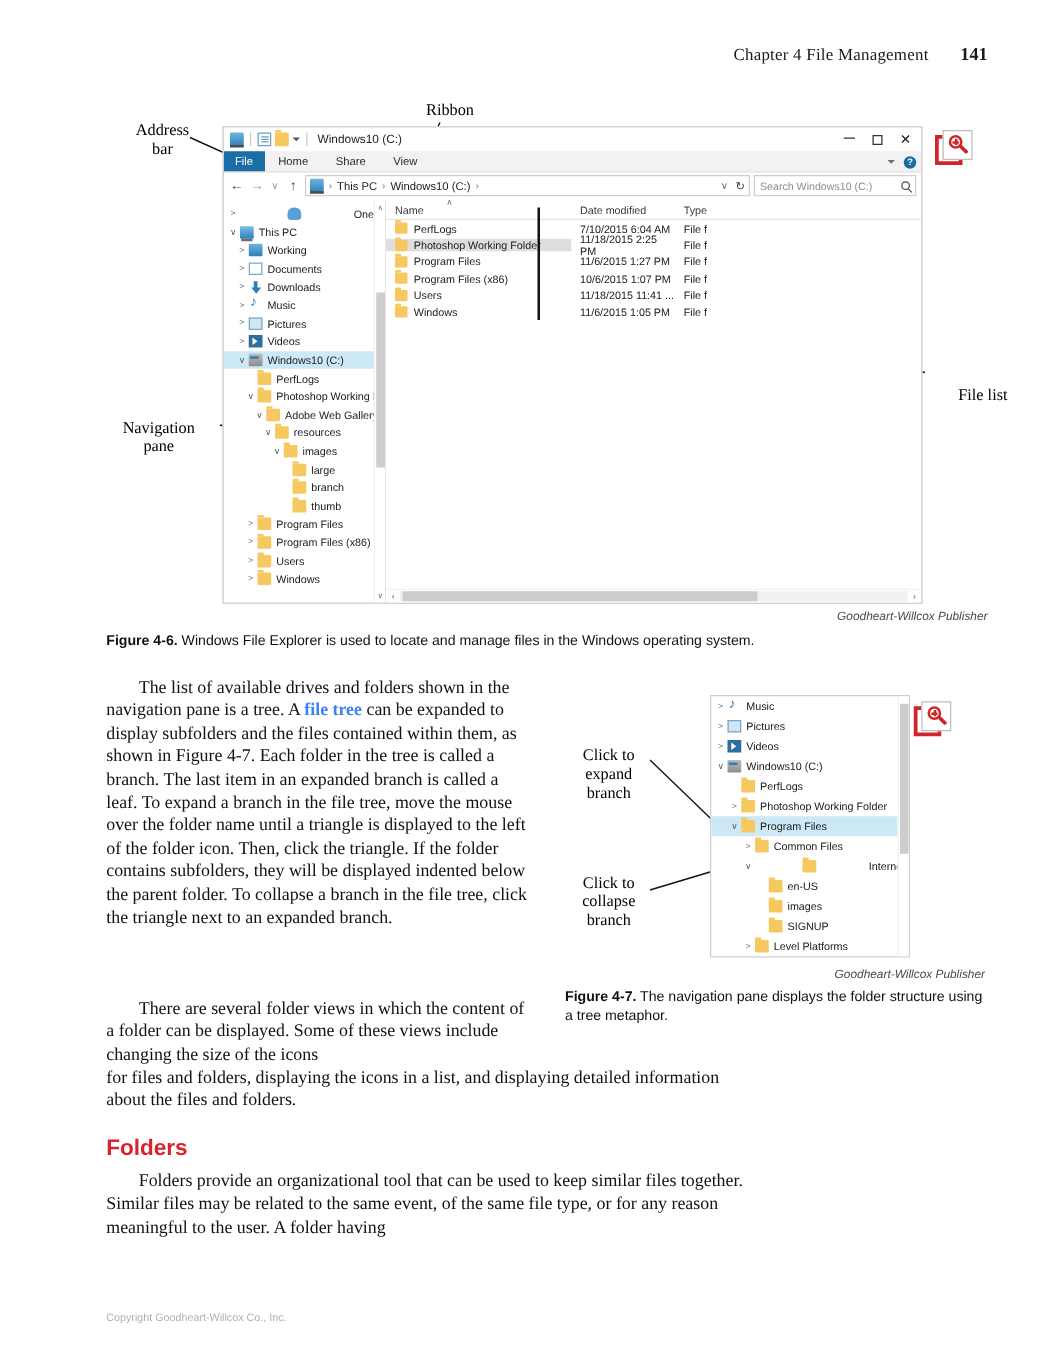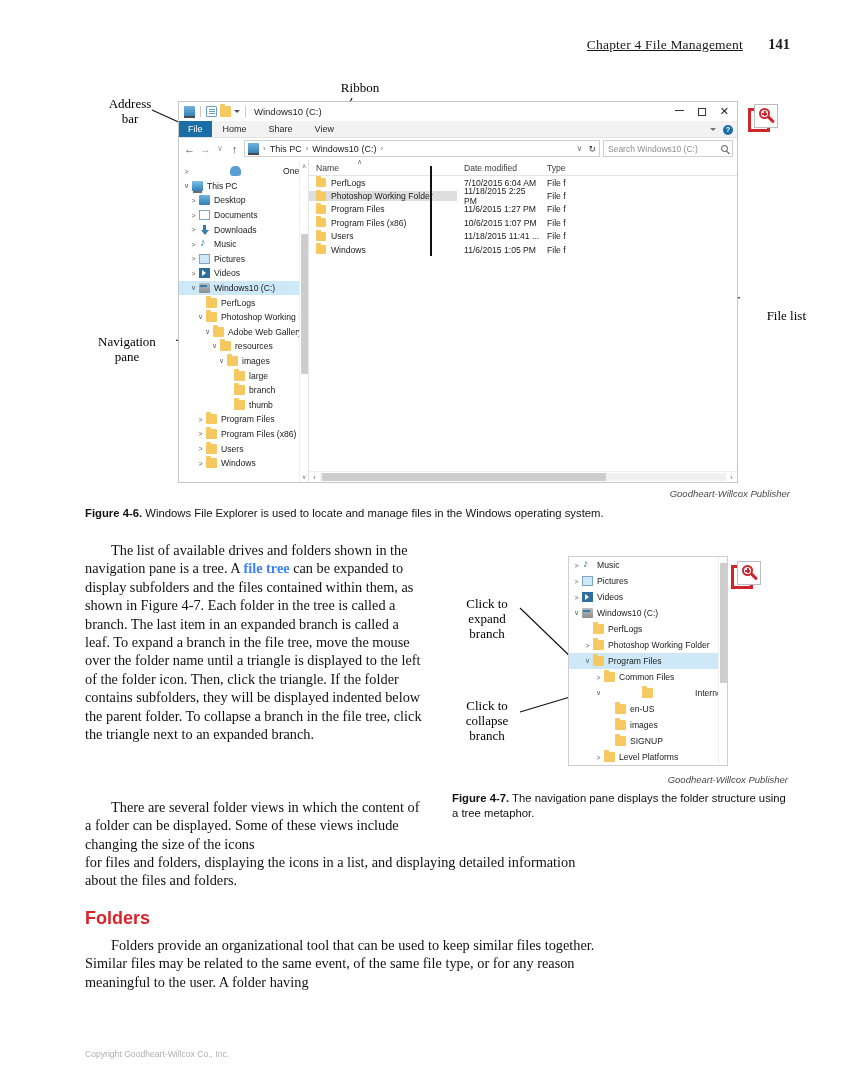--- a/index.html
+++ b/index.html
@@ -13,21 +13,21 @@
     overflow: hidden;
   }
 
   
   .running-head {
     position: absolute; top: 36px; left: 0; width: 790px;
     text-align: right;
     font-family: "Liberation Serif", serif;
     font-size: 13.5px; color: #1a1a1a;
   }
-  .running-head .ch { letter-spacing: .2px; text-decoration: underline; }
+  .running-head .ch { letter-spacing: .2px; }
   .running-head .pg { font-weight: bold; margin-left: 22px; font-size: 14.5px; }
 
   
   .callout {
     position: absolute;
     font-family: "Liberation Serif", serif;
     font-size: 13px; line-height: 15px; color: #000;
     text-align: center;
   }
   .svg-layer { position: absolute; left: 0; top: 0; width: 849px; height: 1087px; pointer-events: none; }
@@ -349,21 +349,21 @@
             <span>OneDrive</span>
           </div>
           <div class="tree-row" style="padding-left: 2px;">
             <span class="tw">∨</span>
             <span class="tico pc"></span>
             <span>This PC</span>
           </div>
           <div class="tree-row" style="padding-left: 9px;">
             <span class="tw">&gt;</span>
             <span class="tico desk"></span>
-            <span>Desktop</span>
+            <span>Working</span>
           </div>
           <div class="tree-row" style="padding-left: 9px;">
             <span class="tw">&gt;</span>
             <span class="tico doc"></span>
             <span>Documents</span>
           </div>
           <div class="tree-row" style="padding-left: 9px;">
             <span class="tw">&gt;</span>
             <span class="tico dl"></span>
             <span>Downloads</span>

